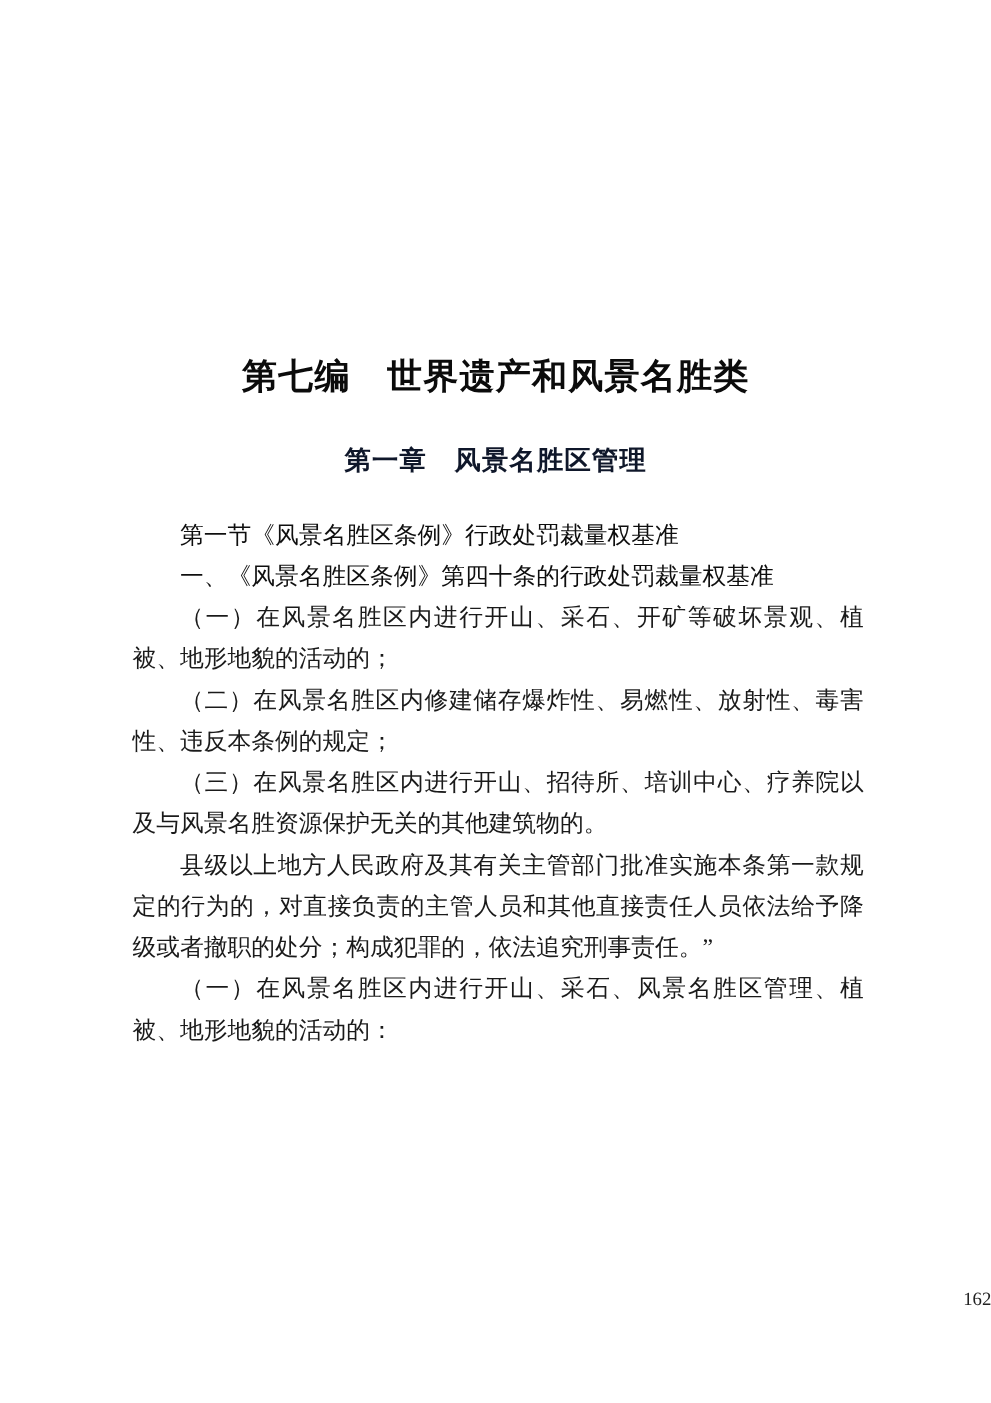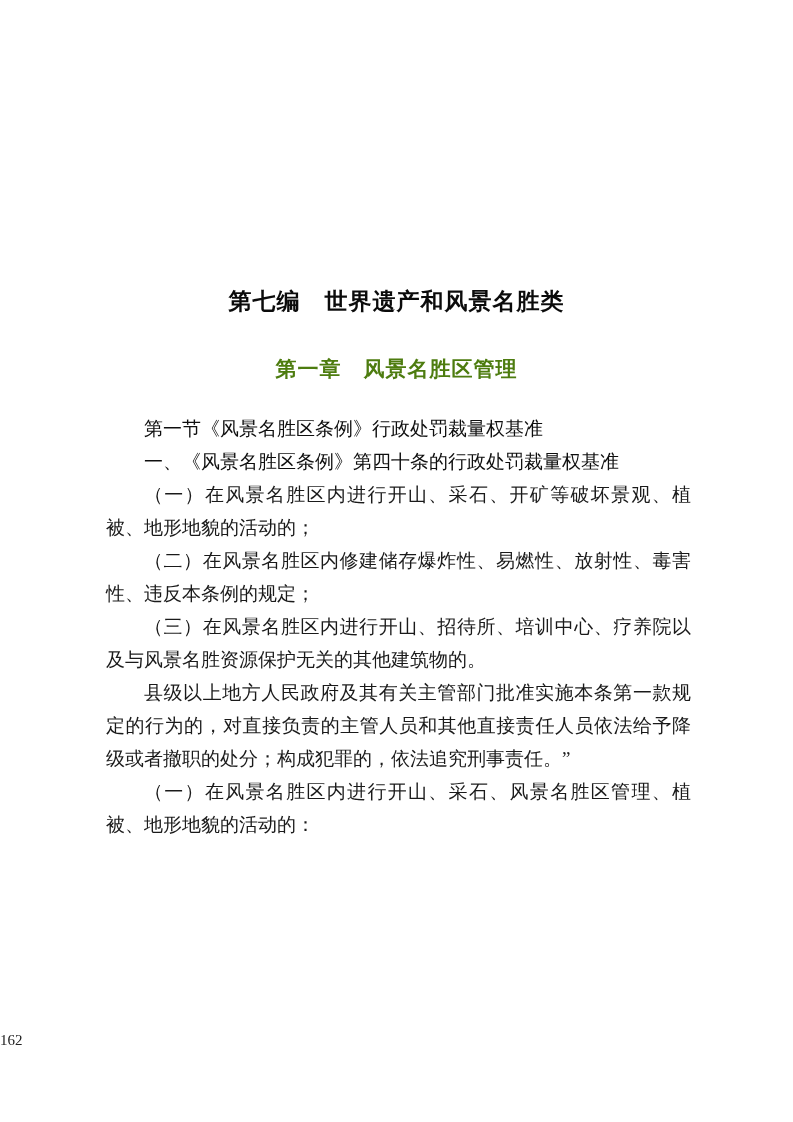--- a/index.html
+++ b/index.html
@@ -17,37 +17,37 @@
     font-family: "Liberation Serif", serif;
   }
   .part-title {
     position: absolute;
     top: 286px;
     left: 0;
     width: 793px;
     text-align: center;
     font-family: "Liberation Sans", sans-serif;
     font-weight: bold;
-    font-size: 23px;
+    font-size: 28px;
     line-height: 30px;
     letter-spacing: 1px;
     color: #0b0b0b;
   }
   .chapter-title {
     position: absolute;
     top: 355px;
     left: 0;
     width: 793px;
     text-align: center;
     font-family: "Liberation Sans", sans-serif;
     font-weight: bold;
     font-size: 21px;
     line-height: 28px;
     letter-spacing: 1px;
-    color: #4d7c0f;
+    color: #0f172a;
   }
   .body-block {
     position: absolute;
     top: 412px;
     left: 106px;
     width: 585px;
     font-size: 19px;
     line-height: 33px;
     text-align: justify;
     color: #1a1a1a;
@@ -63,21 +63,21 @@
   }
   .basis-label {
     font-weight: bold;
     color: #0e0e0e;
   }
   .page-number {
     position: absolute;
     top: 1030px;
     left: 0;
     width: 793px;
-    text-align: left;
+    text-align: right;
     font-size: 15px;
     line-height: 20px;
     color: #222222;
   }
 </style>
 </head>
 <body>
 
 <div class="page">
 

